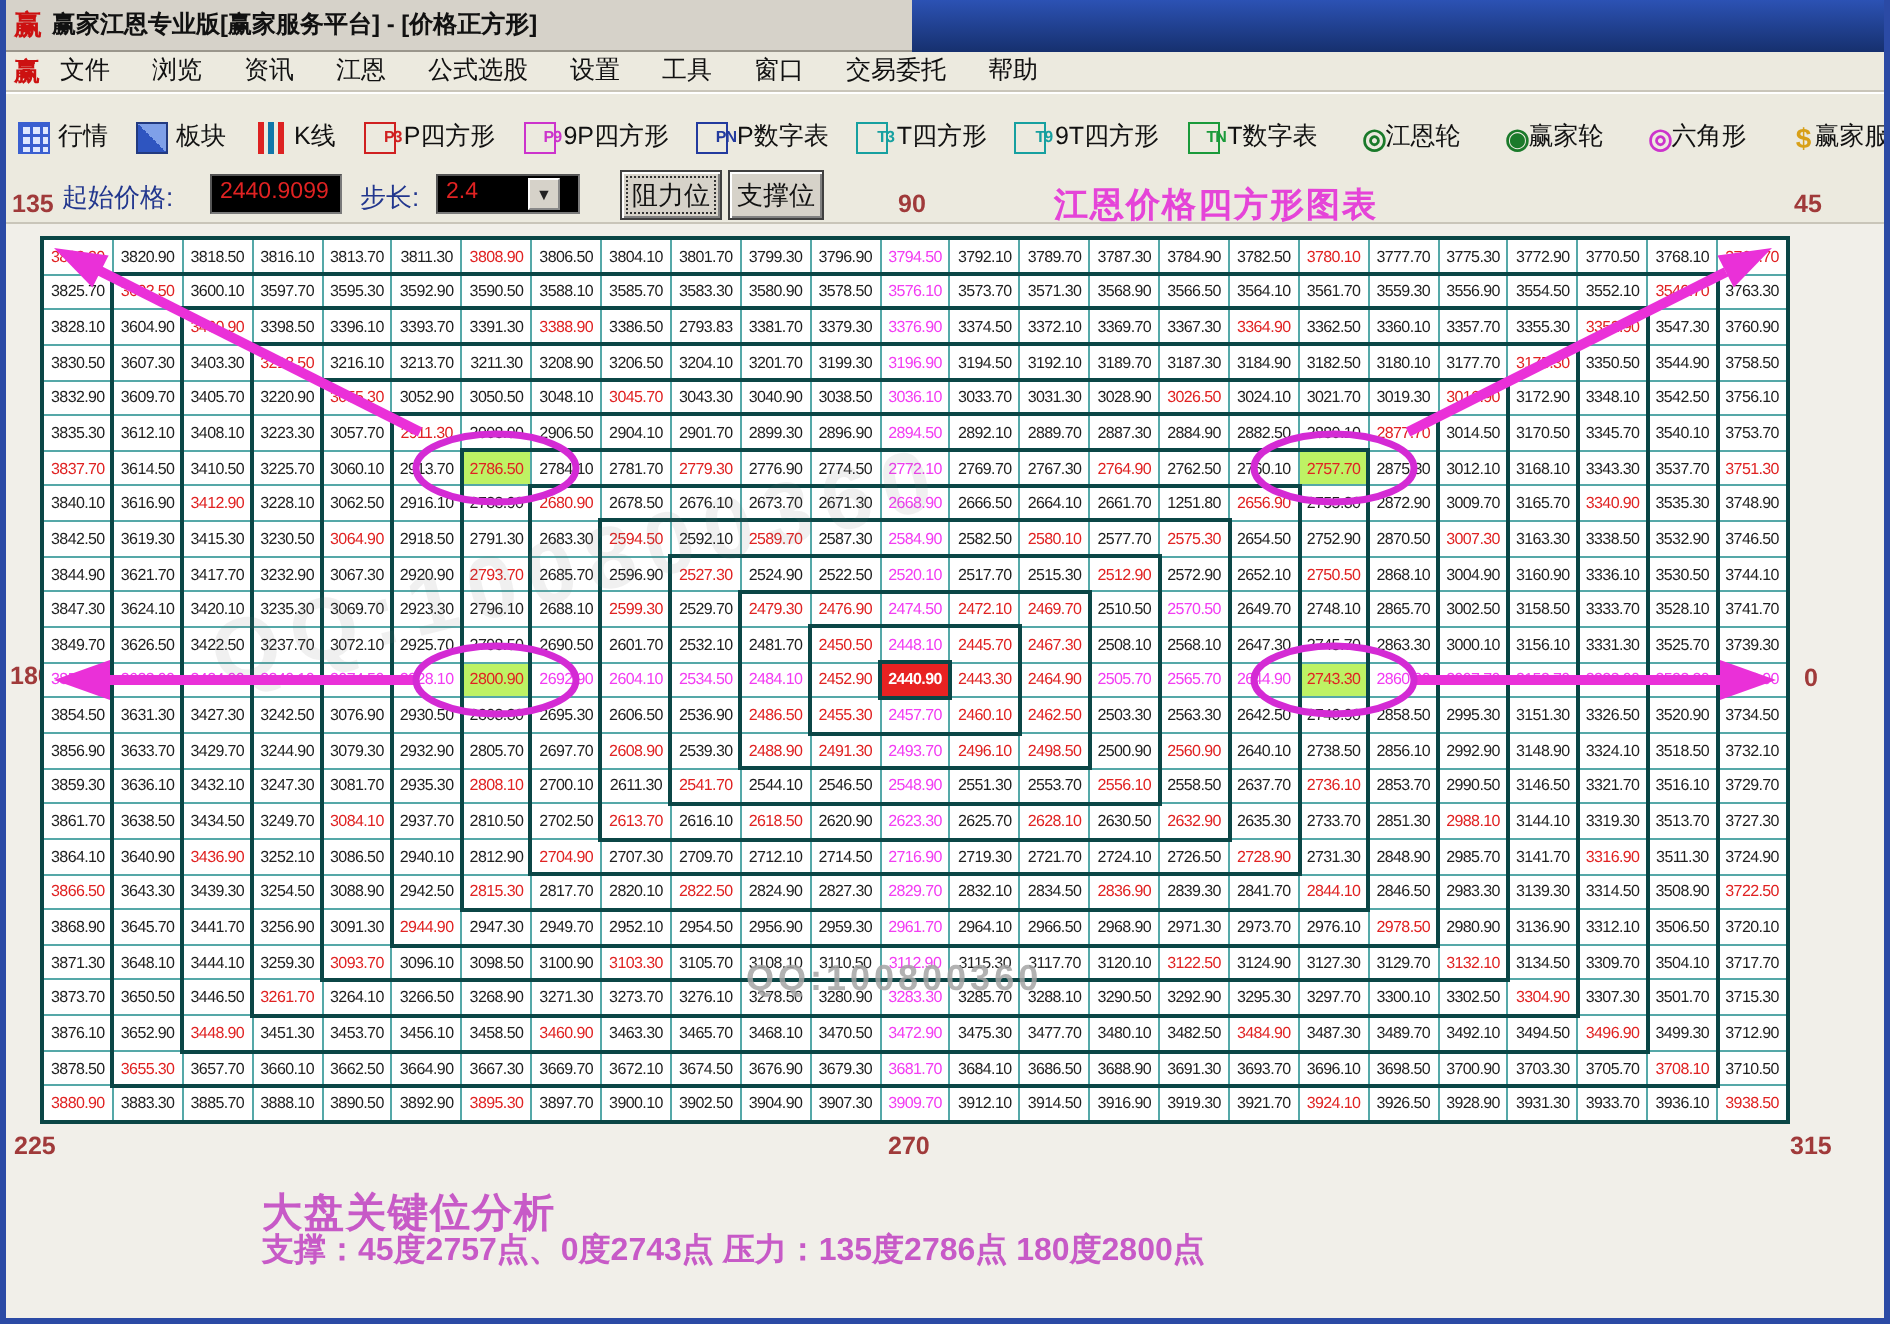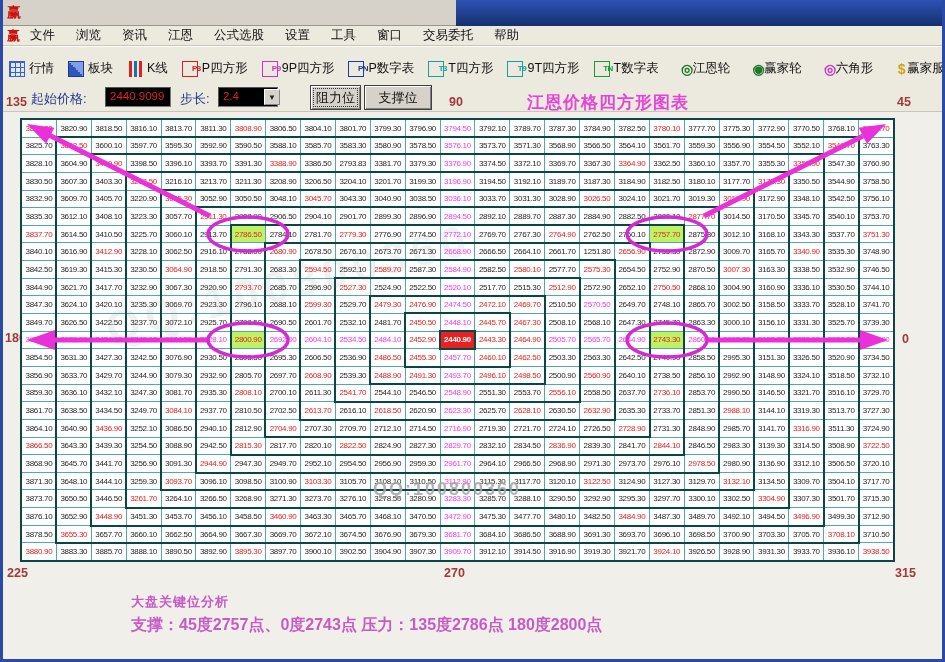--- a/index.html
+++ b/index.html
@@ -42,30 +42,31 @@
   .cell{border-right:1px solid #55a8a8;border-bottom:1px solid #55a8a8;box-sizing:border-box;
         font-size:8px;letter-spacing:-0.3px;display:flex;align-items:center;justify-content:center;overflow:hidden;white-space:nowrap;}
   .t-black{color:#1f1f1f}.t-red{color:#e02222}.t-mag{color:#f23cf2}
   .cell.key{background:#bef264;color:#e02222;font-weight:normal;}
   .cell.center{background:#e82222;color:#fff;font-weight:bold;}
   .ring{position:absolute;border:2px solid #0b4646;pointer-events:none;box-sizing:border-box;}
   .overlay{position:absolute;left:0;top:0;pointer-events:none;}
   .wm-small{position:absolute;left:352px;top:360px;font-size:18px;font-weight:bold;letter-spacing:2px;color:#a5a5a5;opacity:.85;pointer-events:none;}
   .wm-big{position:absolute;left:80px;top:140px;font-size:44px;font-weight:bold;letter-spacing:6px;color:#777;opacity:.10;transform:rotate(-14deg);pointer-events:none;}
   
-  .analysis-title{position:absolute;left:128px;top:593px;font-size:13px;font-weight:bold;color:#c75ac7;letter-spacing:1px;}
+  .analysis-title{position:absolute;left:128px;top:593px;font-size:20px;font-weight:bold;color:#c75ac7;letter-spacing:1px;}
   .analysis-line{position:absolute;left:128px;top:615px;font-size:16px;font-weight:bold;color:#c75ac7;}
   .analysis-line .part2{}
 </style>
 </head>
 <body>
 
 <div class="titlebar">
   <div class="left">
     <span class="app-logo">赢</span>
+    <span class="title-text">赢家江恩专业版[赢家服务平台] - [价格正方形]</span>
   </div>
 </div>
 
 <div class="menubar">
   <span class="menu-logo">赢</span>
   <span id="menu-items" style="display:flex;">
       <span class="menu-item">文件</span>
       <span class="menu-item">浏览</span>
       <span class="menu-item">资讯</span>
       <span class="menu-item">江恩</span>
@@ -133,24 +134,24 @@
         <span class="label">赢家服务</span>
       </span>
     </span>
   </div>
 
 <div class="ctrlbar"></div>
 <span class="corner-label" style="left:3px;top:95px;">135</span>
 <span class="ctl-label" style="left:28px;top:90px;">起始价格:</span>
 <div class="ctl-input" style="left:102px;top:87px;width:66px;height:20px;">2440.9099</div>
 <span class="ctl-label" style="left:177px;top:90px;">步长:</span>
-<div class="ctl-input" style="left:215px;top:87px;width:60px;height:20px;">2.4</div>
+<div class="ctl-input" style="left:215px;top:87px;width:72px;height:20px;">2.4</div>
 <div class="combo-arrow" style="left:261px;top:89px;">▼</div>
 <div class="btn focused" style="left:307px;top:85px;width:51px;">阻力位</div>
-<div class="btn" style="left:361px;top:85px;width:68px;text-align:center;">支撑位</div>
+<div class="btn" style="left:361px;top:85px;width:48px;text-align:center;">支撑位</div>
 <span class="corner-label" style="left:446px;top:95px;">90</span>
 <span class="page-heading">江恩价格四方形图表</span>
 <span class="corner-label" style="left:894px;top:95px;">45</span>
 
 <span class="corner-label" style="left:2px;top:331px;">180</span>
 <span class="corner-label" style="left:899px;top:332px;">0</span>
 <span class="corner-label" style="left:4px;top:566px;">225</span>
 <span class="corner-label" style="left:441px;top:566px;">270</span>
 <span class="corner-label" style="left:892px;top:566px;">315</span>
 

